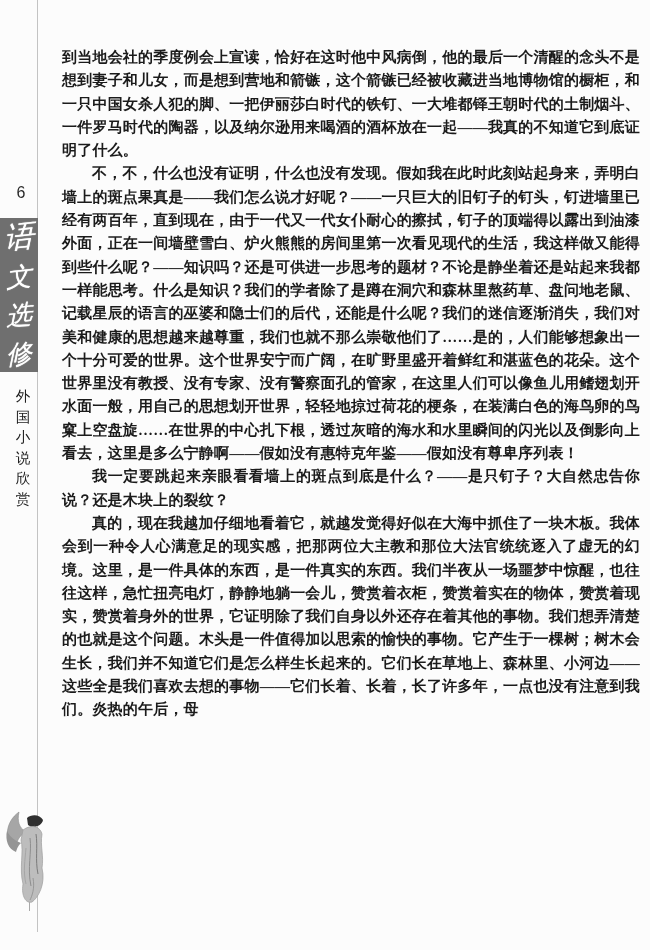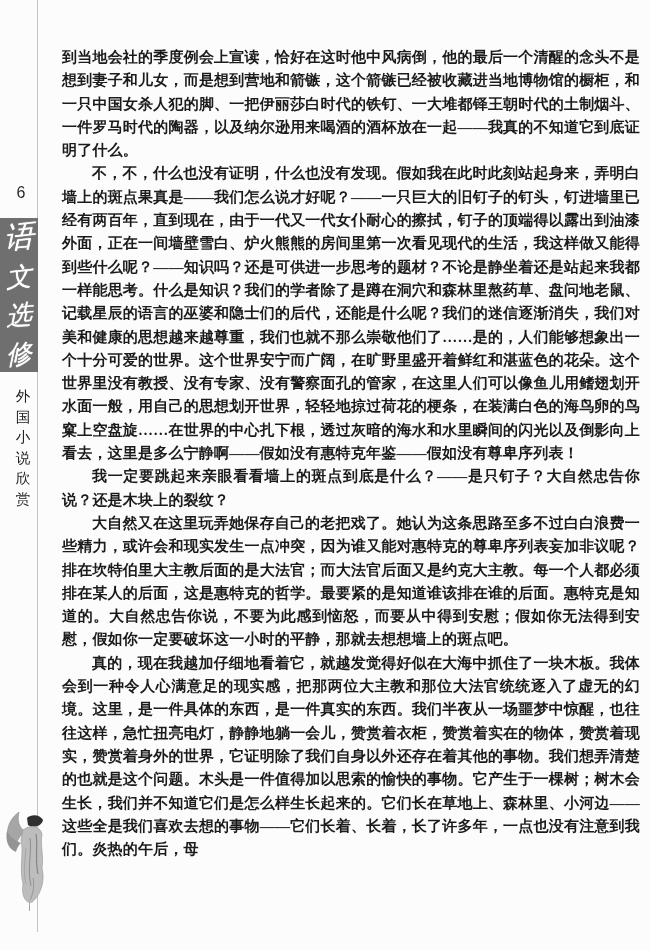--- a/index.html
+++ b/index.html
@@ -99,17 +99,16 @@
       <path d="M31,70 C33,80 30,88 28,92" stroke="#8d8d8d" stroke-width="0.8" fill="none"></path>
 
       <rect x="27" y="94" width="1" height="9" fill="#a9a9a9"></rect>
     </svg>
   </div>
 
   <div class="content">
     <p class="no-indent">到当地会社的季度例会上宣读，恰好在这时他中风病倒，他的最后一个清醒的念头不是想到妻子和儿女，而是想到营地和箭镞，这个箭镞已经被收藏进当地博物馆的橱柜，和一只中国女杀人犯的脚、一把伊丽莎白时代的铁钉、一大堆都铎王朝时代的土制烟斗、一件罗马时代的陶器，以及纳尔逊用来喝酒的酒杯放在一起——我真的不知道它到底证明了什么。</p>
     <p>不，不，什么也没有证明，什么也没有发现。假如我在此时此刻站起身来，弄明白墙上的斑点果真是——我们怎么说才好呢？——一只巨大的旧钉子的钉头，钉进墙里已经有两百年，直到现在，由于一代又一代女仆耐心的擦拭，钉子的顶端得以露出到油漆外面，正在一间墙壁雪白、炉火熊熊的房间里第一次看见现代的生活，我这样做又能得到些什么呢？——知识吗？还是可供进一步思考的题材？不论是静坐着还是站起来我都一样能思考。什么是知识？我们的学者除了是蹲在洞穴和森林里熬药草、盘问地老鼠、记载星辰的语言的巫婆和隐士们的后代，还能是什么呢？我们的迷信逐渐消失，我们对美和健康的思想越来越尊重，我们也就不那么崇敬他们了……是的，人们能够想象出一个十分可爱的世界。这个世界安宁而广阔，在旷野里盛开着鲜红和湛蓝色的花朵。这个世界里没有教授、没有专家、没有警察面孔的管家，在这里人们可以像鱼儿用鳍翅划开水面一般，用自己的思想划开世界，轻轻地掠过荷花的梗条，在装满白色的海鸟卵的鸟窠上空盘旋……在世界的中心扎下根，透过灰暗的海水和水里瞬间的闪光以及倒影向上看去，这里是多么宁静啊——假如没有惠特克年鉴——假如没有尊卑序列表！</p>
     <p>我一定要跳起来亲眼看看墙上的斑点到底是什么？——是只钉子？大自然忠告你说？还是木块上的裂纹？</p>
-    <p>大自然又在这里玩弄她保存自己的老把戏了。她认为这条思路至多不过白白浪费一些精力，或许会和现实发生一点冲突，因为谁又能对惠特克的尊卑序列表妄加非议呢？排在坎特伯里大主教后面的是大法官；而大法官后面又是约克大主教。每一个人都必须排在某人的后面，这是惠特克的哲学。最要紧的是知道谁该排在谁的后面。惠特克是知道的。大自然忠告你说，不要为此感到恼怒，而要从中得到安慰；假如你无法得到安慰，假如你一定要破坏这一小时的平静，那就去想想墙上的斑点吧。</p>
     <p>真的，现在我越加仔细地看着它，就越发觉得好似在大海中抓住了一块木板。我体会到一种令人心满意足的现实感，把那两位大主教和那位大法官统统逐入了虚无的幻境。这里，是一件具体的东西，是一件真实的东西。我们半夜从一场噩梦中惊醒，也往往这样，急忙扭亮电灯，静静地躺一会儿，赞赏着衣柜，赞赏着实在的物体，赞赏着现实，赞赏着身外的世界，它证明除了我们自身以外还存在着其他的事物。我们想弄清楚的也就是这个问题。木头是一件值得加以思索的愉快的事物。它产生于一棵树；树木会生长，我们并不知道它们是怎么样生长起来的。它们长在草地上、森林里、小河边——这些全是我们喜欢去想的事物——它们长着、长着，长了许多年，一点也没有注意到我们。炎热的午后，母</p>
   </div>
 
 </div>
 
 </body></html>

